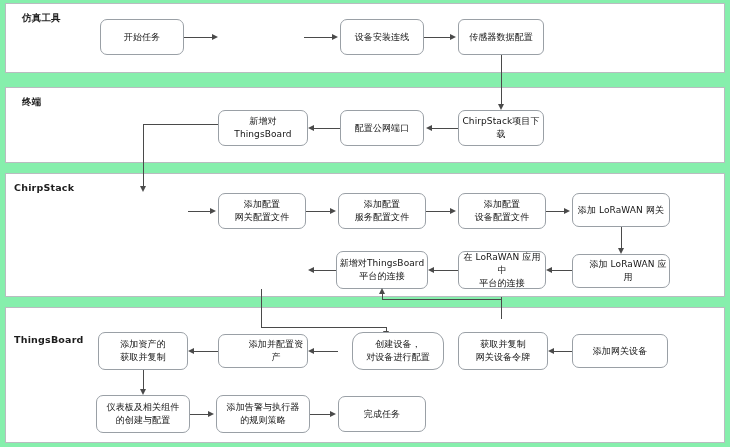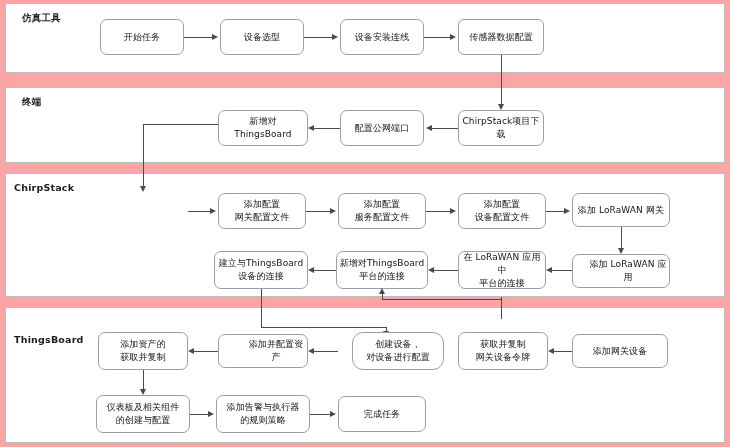--- a/index.html
+++ b/index.html
@@ -7,21 +7,21 @@
     padding: 0;
     background: #ffffff;
   }
   body {
     font-family: "DejaVu Sans", "Liberation Sans", sans-serif;
   }
   #canvas {
     position: relative;
     width: 730px;
     height: 447px;
-    background: #fca5a5;
+    background: #86efac;
     overflow: hidden;
   }
   .panel {
     position: absolute;
     border: 1px solid #b9bcc0;
     background: #ffffff;
     box-sizing: border-box;
   }
   .panel-label {
     position: absolute;
@@ -88,21 +88,20 @@
   <div class="panel" style="left:5px; top:87px; width:720px; height:76px;"></div>
   <div class="panel" style="left:5px; top:173px; width:720px; height:124px;"></div>
   <div class="panel" style="left:5px; top:307px; width:720px; height:136px;"></div>
 
   <div class="panel-label" style="left:22px; top:12px;">仿真工具</div>
   <div class="panel-label" style="left:22px; top:96px;">终端</div>
   <div class="panel-label" style="left:14px; top:182px;">ChirpStack</div>
   <div class="panel-label" style="left:14px; top:334px;">ThingsBoard</div>
 
   <div class="node" style="left:100px; top:19px; width:84px; height:36px;">开始任务</div>
-  <div class="node" style="left:220px; top:19px; width:84px; height:36px;">设备选型</div>
   <div class="node" style="left:340px; top:19px; width:84px; height:36px;">设备安装连线</div>
   <div class="node" style="left:458px; top:19px; width:86px; height:36px;border-radius:6px;">传感器数据配置</div>
 
   <div class="seg h" style="left:184px; top:37px; width:30px;"></div>
   <div class="arrow right" style="left:212px; top:33.5px;"></div>
   <div class="seg h" style="left:304px; top:37px; width:30px;"></div>
   <div class="arrow right" style="left:332px; top:33.5px;"></div>
   <div class="seg h" style="left:424px; top:37px; width:28px;"></div>
   <div class="arrow right" style="left:450px; top:33.5px;"></div>
 
@@ -140,22 +139,20 @@
   <div class="arrow right" style="left:564px; top:207.5px;"></div>
 
   <div class="seg v" style="left:621px; top:227px; height:24px;"></div>
   <div class="arrow down" style="left:617.5px; top:248px;"></div>
 
   <div class="node" style="left:572px; top:254px; width:98px; height:34px;padding-left:16px;">添加 LoRaWAN 应用</div>
   <div class="node" style="left:458px; top:251px; width:88px; height:38px;">在 LoRaWAN 应用中
 平台的连接</div>
   <div class="node" style="left:336px; top:251px; width:92px; height:38px;">新增对ThingsBoard
 平台的连接</div>
-  <div class="node" style="left:214px; top:251px; width:94px; height:38px;">建立与ThingsBoard
-设备的连接</div>
 
   <div class="seg h" style="left:552px; top:270px; width:20px;"></div>
   <div class="arrow left" style="left:546px; top:266.5px;"></div>
   <div class="seg h" style="left:434px; top:270px; width:24px;"></div>
   <div class="arrow left" style="left:428px; top:266.5px;"></div>
   <div class="seg h" style="left:314px; top:270px; width:22px;"></div>
   <div class="arrow left" style="left:308px; top:266.5px;"></div>
 
   <div class="seg v" style="left:261px; top:289px; height:38px;"></div>
   <div class="seg h" style="left:261px; top:327px; width:125px;"></div>

